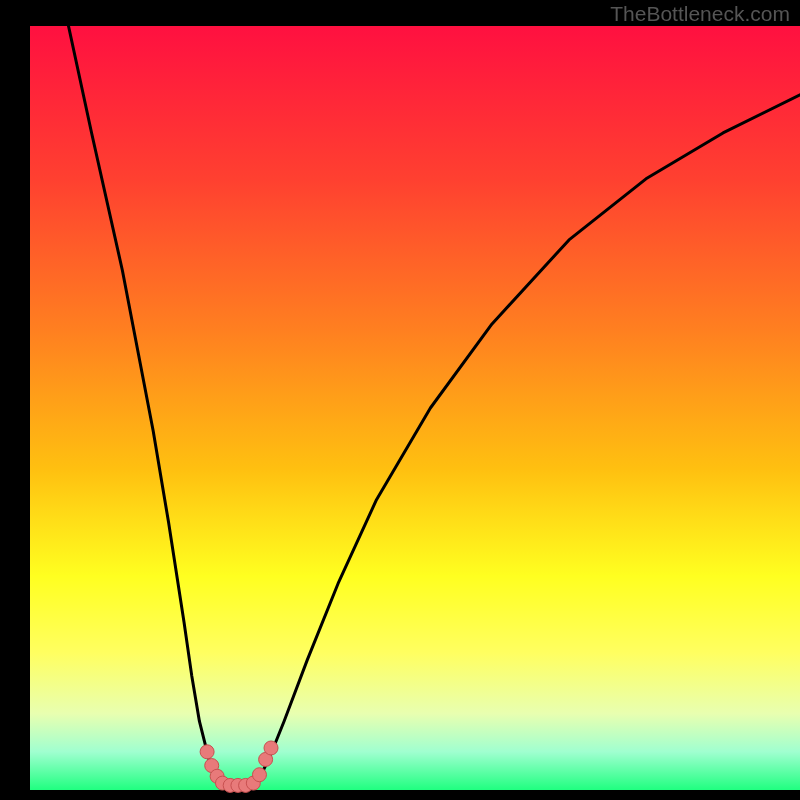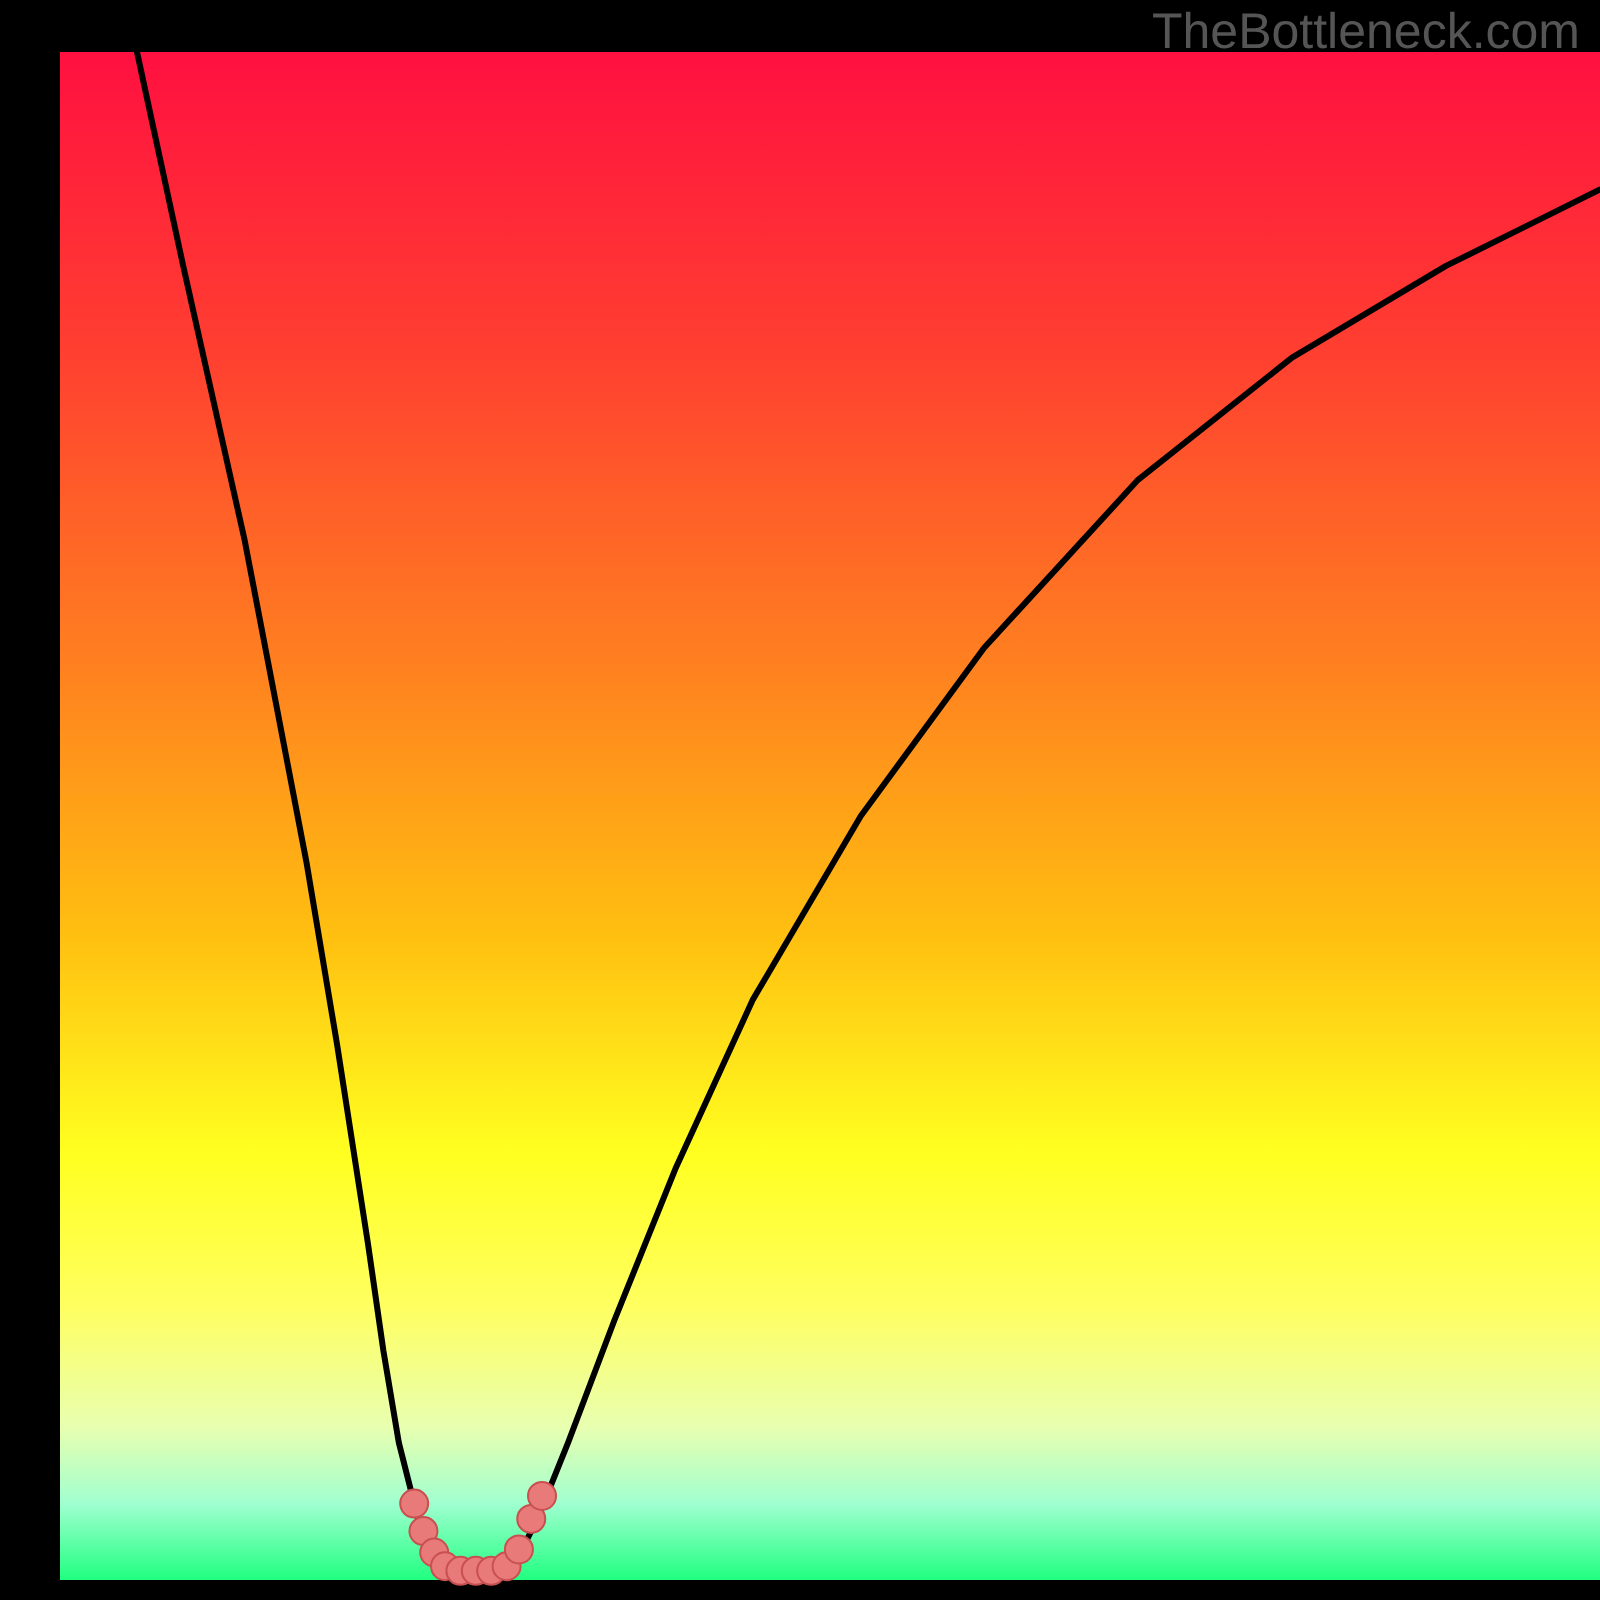--- a/index.html
+++ b/index.html
@@ -17,21 +17,21 @@
     height: 800px;
   }
   svg {
     display: block;
   }
   .attribution {
     position: absolute;
     top: 2px;
     right: 10px;
     color: #555;
-    font-size: 25px;
+    font-size: 21px;
     font-weight: normal;
     z-index: 10;
   }
 </style>
 </head>
 <body>
 
 <div class="chart-container">
   <div class="attribution">TheBottleneck.com</div>
   <svg id="chart-svg" width="800" height="800" viewBox="0 0 800 800">

